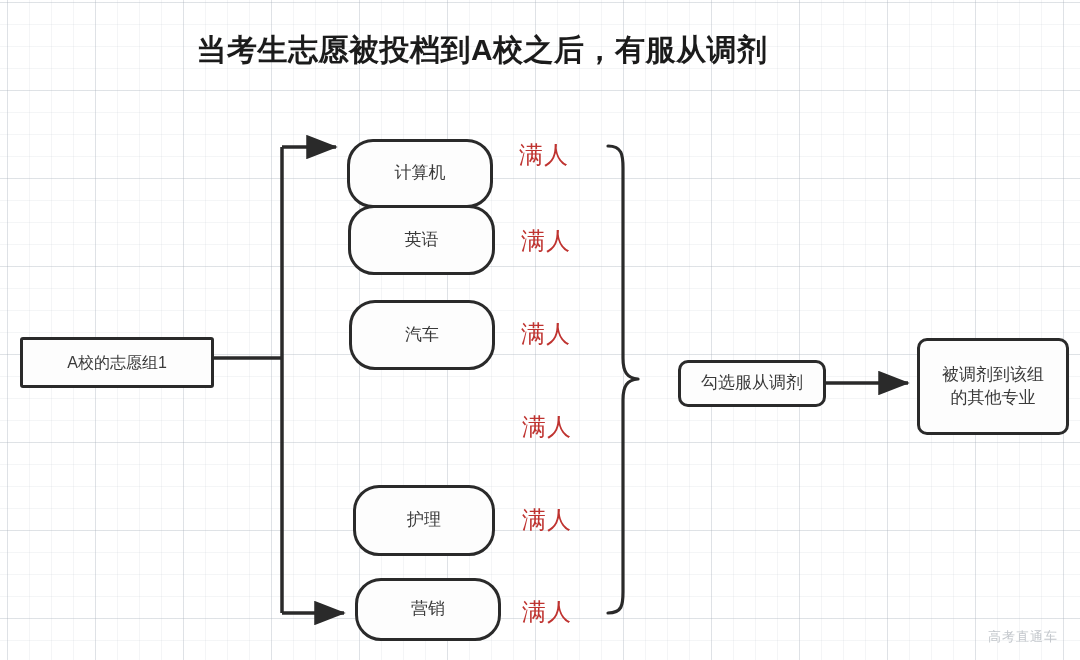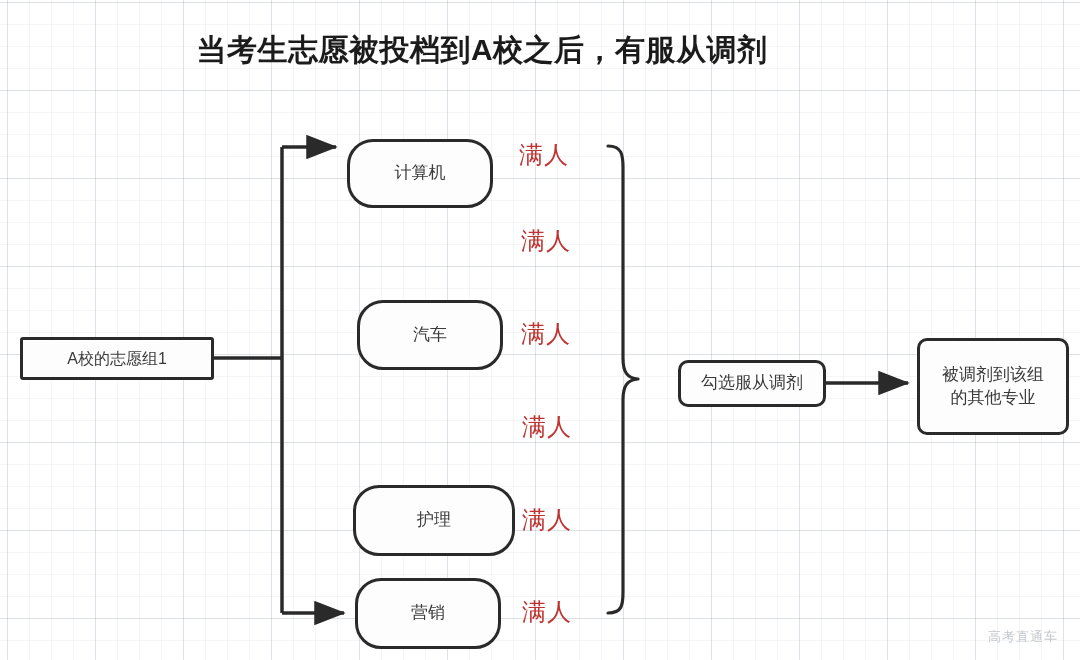--- a/index.html
+++ b/index.html
@@ -116,44 +116,47 @@
              C 622 146, 623 155, 623 168
              L 623 358
              C 623 372, 627 378, 638 379
              C 627 380, 623 386, 623 400
              L 623 592
              C 623 605, 622 613, 608 613" stroke="#2a2a2a" stroke-width="3.2" fill="none" stroke-linecap="round" stroke-linejoin="round"></path>
 
     <path d="M 826 383 L 908 383" stroke="#2a2a2a" stroke-width="3.5" fill="none" marker-end="url(#arrowhead)"></path>
   </svg>
 
-  <div class="node sharp" style="left:20px; top:337px; width:194px; height:43px; font-size:16px;">
+  <div class="node sharp" style="left:20px; top:337px; width:194px; height:51px; font-size:16px;">
     <span>A校的志愿组1</span>
   </div>
 
   <div class="node rounded" style="left:347px; top:114px; width:146px; height:69px;margin-top:25px;">
     <span>计算机</span>
   </div>
   <div class="full-label" style="left:519px; top:139px;">满人</div>
 
+  <div class="node rounded" style="left:348px; top:205px; width:147px; height:70px;">
+    <span>英语</span>
+  </div>
   <div class="full-label" style="left:521px; top:225px;">满人</div>
 
-  <div class="node rounded" style="left:357px; top:300px; width:146px; height:70px;">
+  <div class="node rounded" style="left:349px; top:300px; width:146px; height:70px;">
     <span>汽车</span>
   </div>
   <div class="full-label" style="left:521px; top:318px;">满人</div>
 
   <div class="full-label" style="left:522px; top:411px;">满人</div>
 
-  <div class="node rounded" style="left:353px; top:485px; width:162px; height:71px;">
+  <div class="node rounded" style="left:353px; top:485px; width:142px; height:71px;">
     <span>护理</span>
   </div>
   <div class="full-label" style="left:522px; top:504px;">满人</div>
 
-  <div class="node rounded" style="left:355px; top:578px; width:146px; height:71px;">
+  <div class="node rounded" style="left:355px; top:578px; width:146px; height:63px;">
     <span>营销</span>
   </div>
   <div class="full-label" style="left:522px; top:596px;">满人</div>
 
   <div class="node soft" style="left:917px; top:338px; width:152px; height:97px; flex-direction:column; font-size:17px;">
     <span>被调剂到该组</span>
     <span>的其他专业</span>
   </div>
 
   <div class="node soft" style="left:678px; top:360px; width:148px; height:47px; font-size:17px;">

